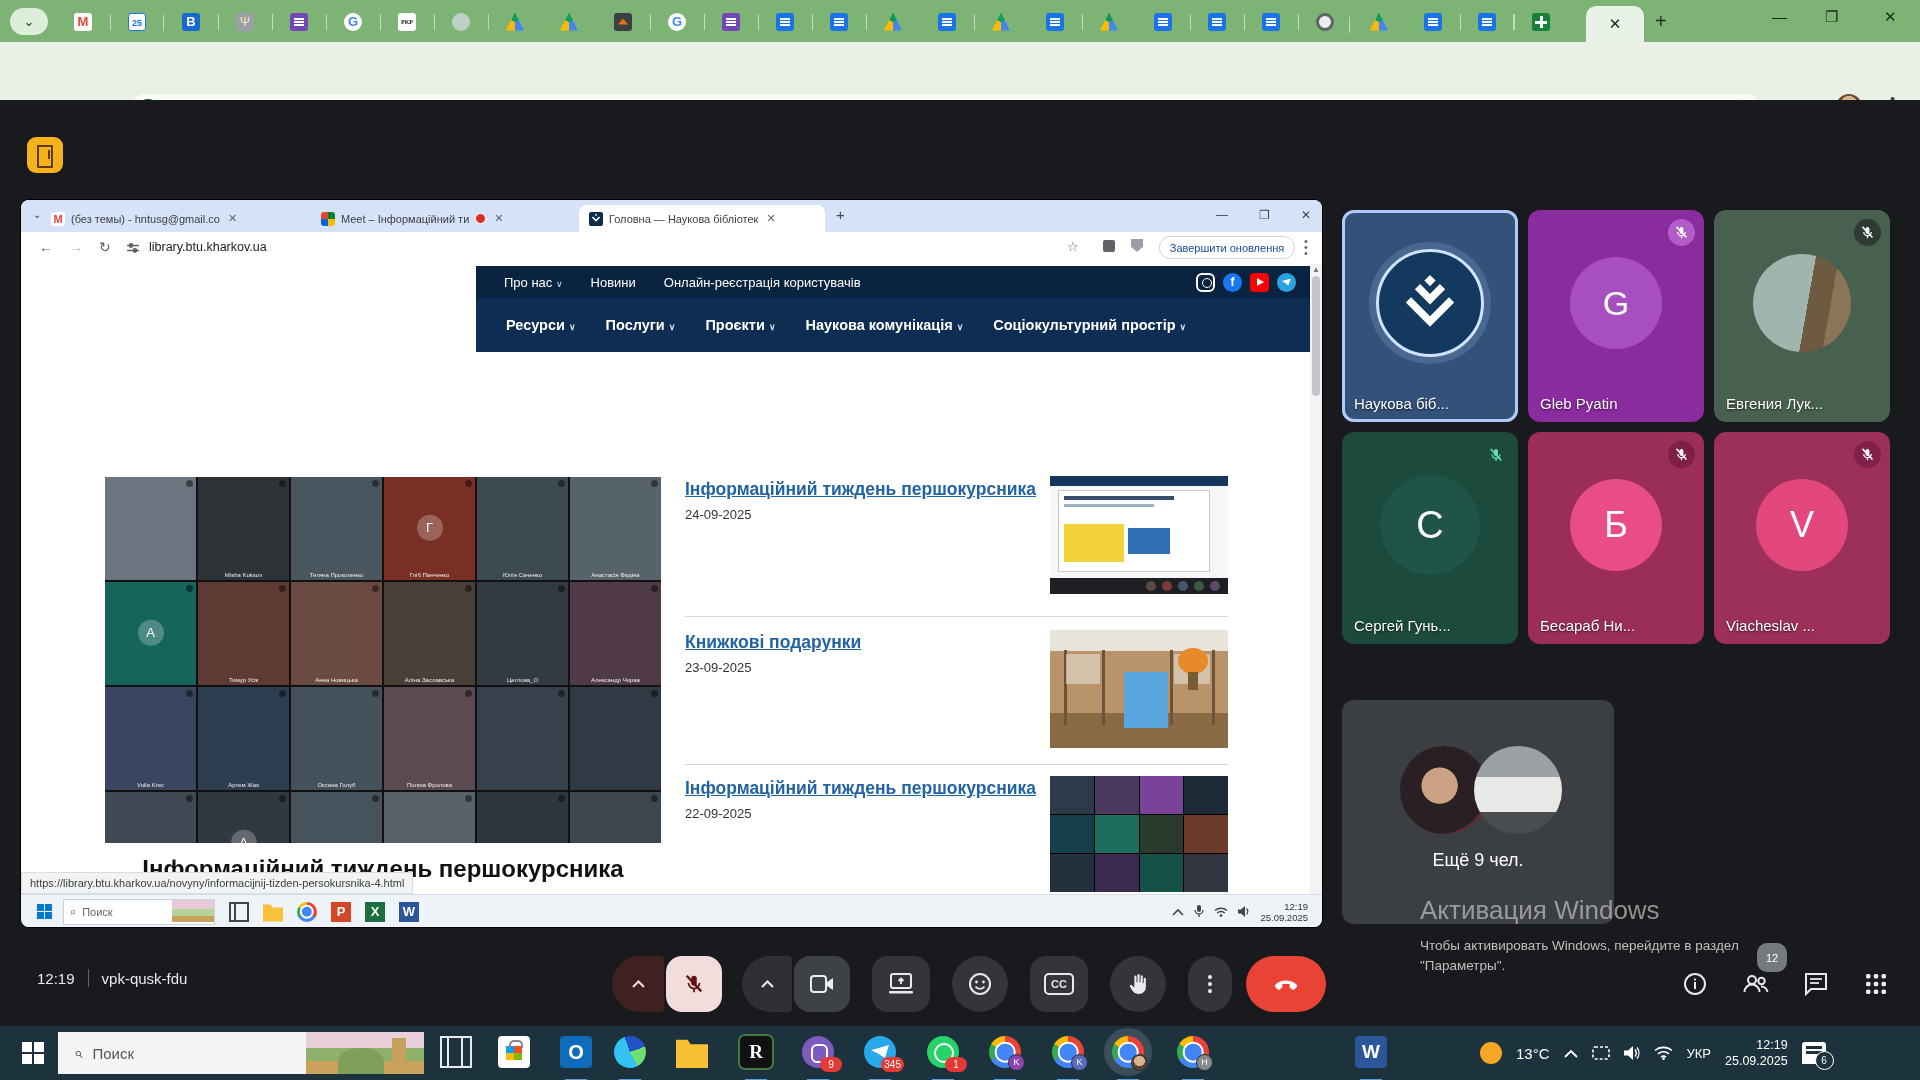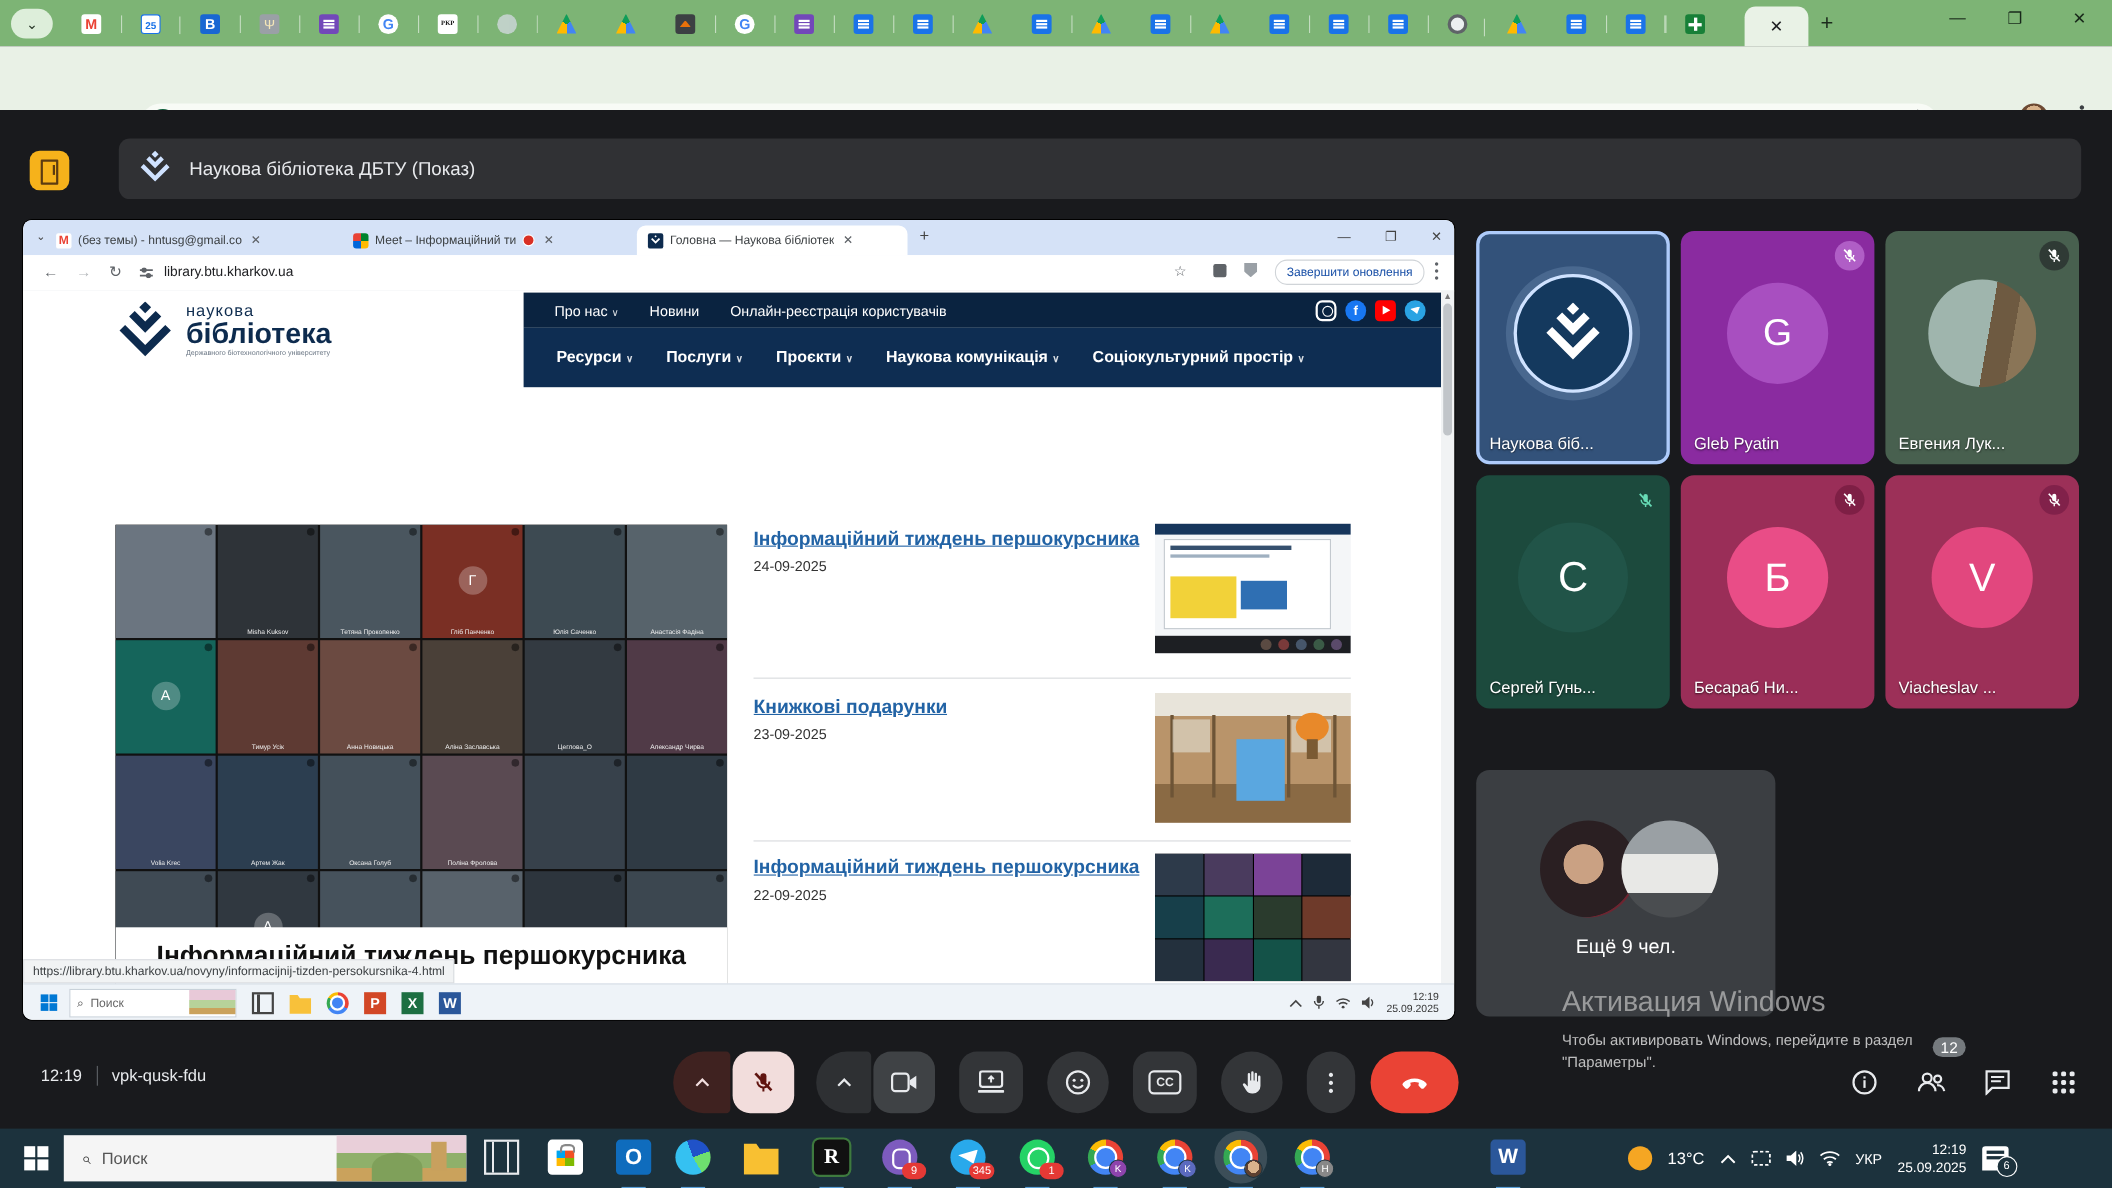--- a/index.html
+++ b/index.html
@@ -237,21 +237,21 @@
   #b-cam-ch{left:742px;top:13px;width:50px;height:56px;border-radius:28px 4px 4px 28px;background:#2e3033;color:#e8eaed;}
   #b-cam{left:794px;top:13px;width:56px;height:56px;border-radius:16px;background:#3f4245;}
   #b-present{left:872px;top:13px;width:58px;height:56px;border-radius:16px;}
   #b-emoji{left:952px;top:13px;width:56px;height:56px;border-radius:28px;}
   #b-cc{left:1030px;top:13px;width:58px;height:56px;border-radius:16px;color:#e8eaed;}
   #b-cc span{border:2px solid #e8eaed;border-radius:5px;font-size:11px;font-weight:bold;padding:3px 5px;}
   #b-hand{left:1110px;top:13px;width:56px;height:56px;border-radius:28px;}
   #b-more{left:1188px;top:13px;width:44px;height:56px;border-radius:22px;color:#e8eaed;font-size:14px;line-height:7px;text-align:center;}
   #b-end{left:1246px;top:13px;width:80px;height:56px;border-radius:28px;background:#ea4335;}
   .rbtn{position:absolute;top:23px;width:36px;height:36px;display:flex;align-items:center;justify-content:center;}
-  #pcount{left:1757px;top:0px;min-width:20px;height:18px;border-radius:10px;background:#757a7e;color:#fff;font-size:14px;
+  #pcount{left:1757px;top:0px;min-width:20px;height:29px;border-radius:10px;background:#757a7e;color:#fff;font-size:11px;
       display:flex;align-items:center;justify-content:center;padding:0 5px;z-index:5;}
 
   
   #osbar{left:0;top:1026px;width:1920px;height:54px;background:#1c323d;z-index:50;}
   #start{left:22px;top:16px;width:22px;height:22px;display:grid;grid-template-columns:10px 10px;grid-template-rows:10px 10px;gap:1.5px;}
   #start i{background:#fff;}
   #ossearch{left:58px;top:6px;width:366px;height:42px;background:#f5f5f5;display:flex;align-items:center;position:absolute;overflow:hidden;}
   #ossearch .mag{margin:0 10px 0 16px;font-size:15px;color:#333;transform:scaleX(-1);}
   #ossearch .ph{font-size:15px;color:#555;}
   #ossearch .pic{position:absolute;right:0;top:0;width:118px;height:42px;
@@ -361,30 +361,20 @@
     <div class="a" id="menu-dots">•<br>•<br>•</div>
   </div>
 
   <div class="a" id="meet-bg">
 
     <div class="a" id="door-btn">
         <span></span>
         <i></i>
       </div>
 
-    <div class="a" id="meet-header">
-      <span class="logo">
-        <svg width="30" height="30" viewBox="0 0 32 32">
-          <path fill="#cfe2ff" d="M16 1l3.4 3.4L16 7.8l-3.4-3.4z"></path>
-          <path fill="#cfe2ff" d="M10.5 6.5L16 12l5.5-5.5 3 3L16 18 7.5 9.5z"></path>
-          <path fill="#cfe2ff" d="M5 14l11 11 11-11 3 3-14 14L2 17z"></path>
-        </svg>
-      </span>
-      <span id="meet-title" class="ell">Наукова бібліотека ДБТУ (Показ)</span>
-    </div>
 
     <div class="a" id="shared">
       <div class="a" id="itabs">
         <span class="a" style="left:12px;top:9px;font-size:10px;color:#444">⌄</span>
         <div class="itab" style="left:30px;width:262px">
           <span class="fav fav-gmail">M</span>
           <span class="ell" style="max-width:210px">(без темы) - hntusg@gmail.co</span>
           <span class="x">✕</span>
         </div>
         <div class="itab" style="left:300px;width:250px">
@@ -423,32 +413,20 @@
           </svg>
         <span class="a" id="iurl" style="top:8px">library.btu.kharkov.ua</span>
         <span class="a" id="istar" style="top:7px">☆</span>
         <span class="a" id="ipuzzle" style="top:8px"></span>
         <span class="a" id="ishield" style="top:7px"></span>
         <span class="a" id="update-chip" style="top:4px">Завершити оновлення</span>
         <span class="a" id="ikebab" style="top:6px">•<br>•<br>•</span>
       </div>
 
       <div class="a" id="site">
-        <div class="a" id="site-logo">
-          <svg width="54" height="54" viewBox="0 0 32 34">
-            <path fill="#0d2b4e" d="M16 0l3.4 3.4L16 6.8l-3.4-3.4z"></path>
-            <path fill="#0d2b4e" d="M10 5.5L16 11.5l6-6 3.2 3.2L16 17.9 6.8 8.7z"></path>
-            <path fill="#0d2b4e" d="M4.5 13.5L16 25l11.5-11.5 3.2 3.2L16 31.4 1.3 16.7z"></path>
-          </svg>
-          <span class="txt">
-            <div id="lg1">наукова</div>
-            <div id="lg2">бібліотека</div>
-            <div id="lg3">Державного біотехнологічного університету</div>
-          </span>
-        </div>
 
         <div class="a" id="nav-top">
           <span class="it"><span>Про нас</span> <span class="car">∨</span></span>
           <span class="it">Новини</span>
           <span class="it">Онлайн-реєстрація користувачів</span>
           <span id="socials">
             <span class="soc soc-ig"></span>
             <span class="soc soc-fb"></span>
             <span class="soc soc-yt"></span>
             <span class="soc soc-tg"></span>

